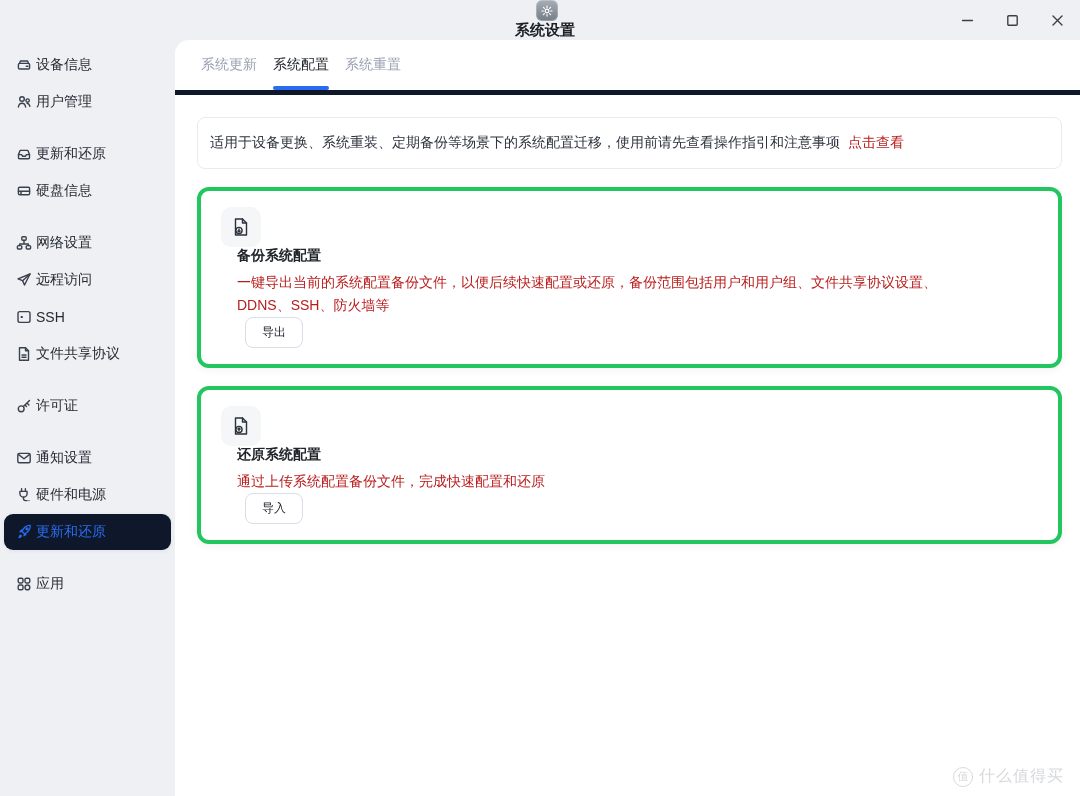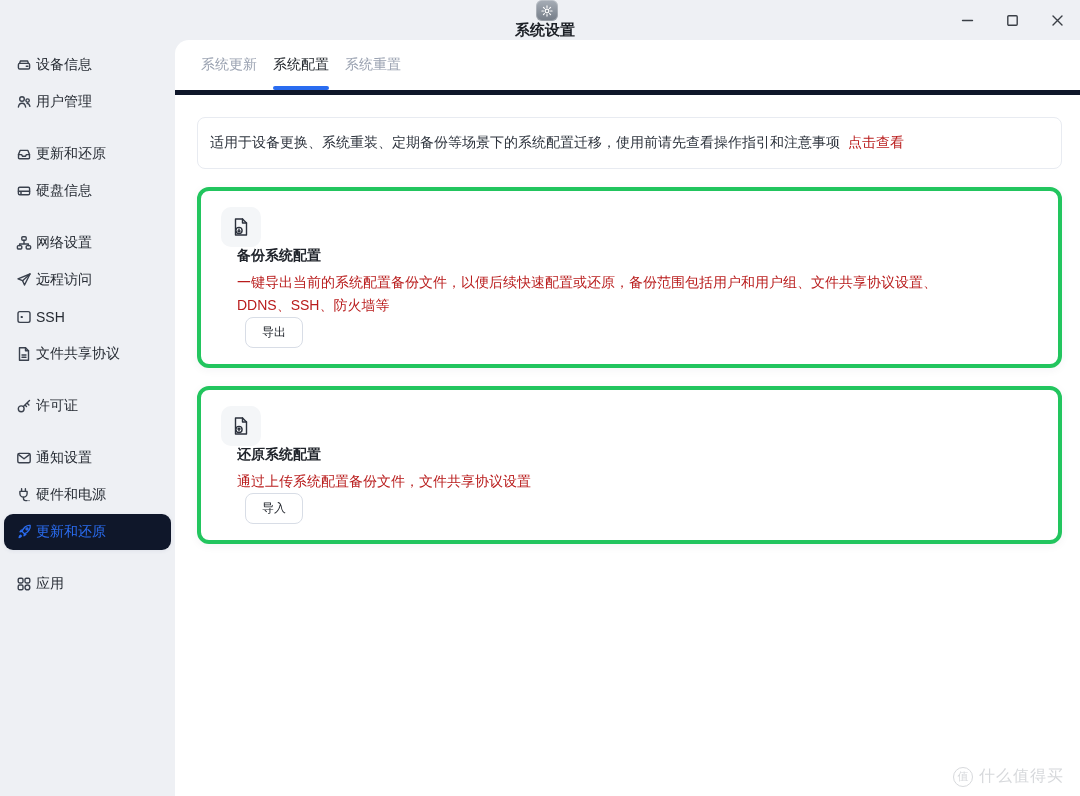--- a/index.html
+++ b/index.html
@@ -270,21 +270,21 @@
     <div class="card-icon">
       <svg width="20" height="20" viewBox="0 0 20 20" fill="none" stroke="currentColor" stroke-width="1.4" stroke-linecap="round" stroke-linejoin="round">
         <path d="M4.5 2h7l4 4v12h-11V2z"></path>
           <path d="M11.5 2v4h4"></path>
         <circle cx="8" cy="13.5" r="3.1" fill="#f4f6f8"></circle>
         <path d="M8 15v-2.8M6.9 13.1 8 12l1.1 1.1"></path>
       </svg>
     </div>
     <div class="card-body">
       <div class="card-title">还原系统配置</div>
-      <div class="card-desc">通过上传系统配置备份文件，文件共享协议设置</div>
+      <div class="card-desc">通过上传系统配置备份文件，完成快速配置和还原</div>
     </div>
     <button class="card-btn">导入</button>
   </section>
 
   <div class="watermark">
     <span class="wm-circle">值</span>
     <span>什么值得买</span>
   </div>
 
 </main>

